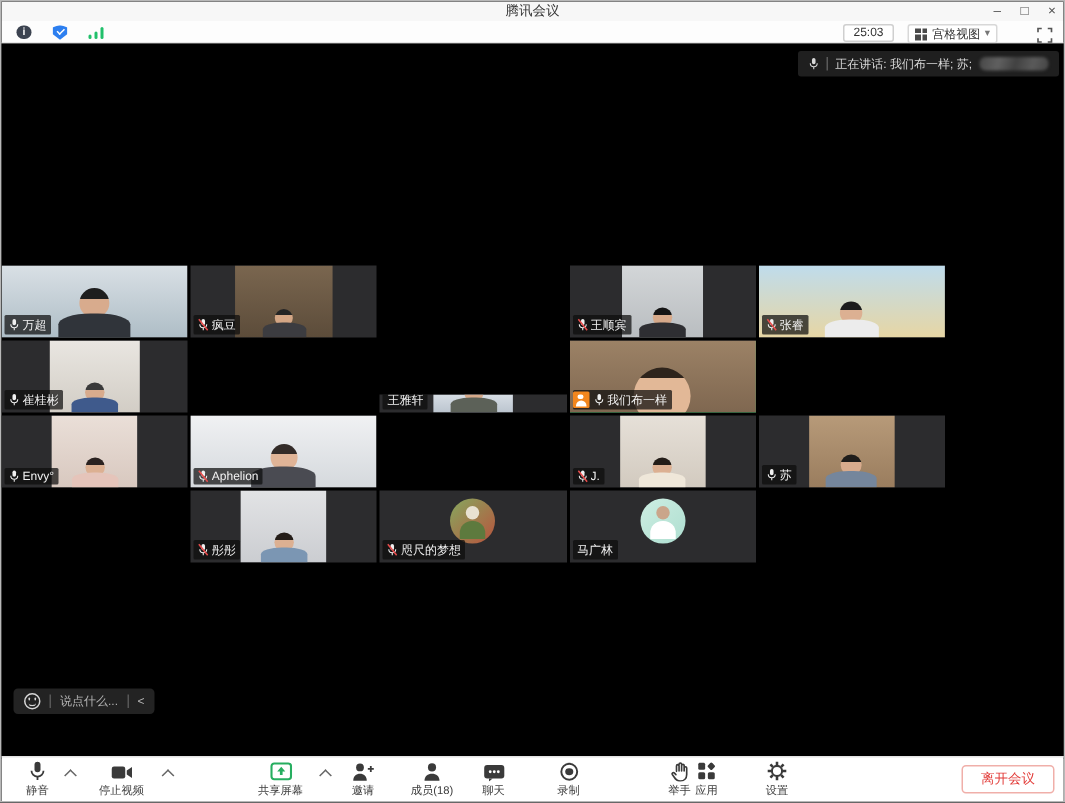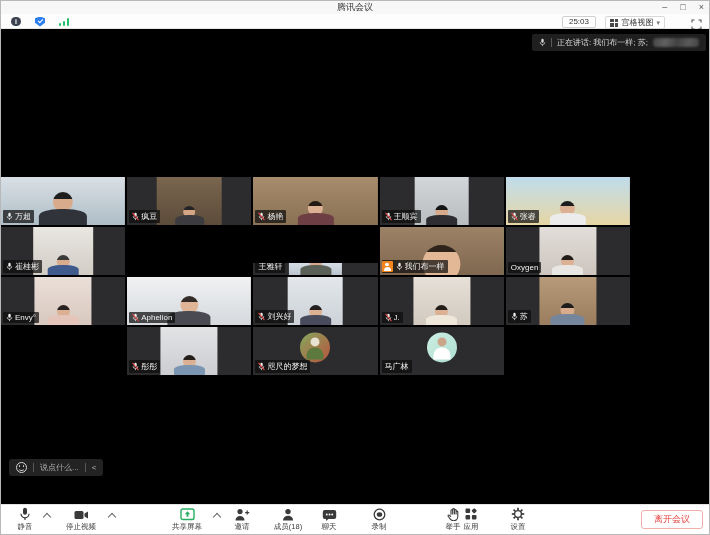--- a/index.html
+++ b/index.html
@@ -153,37 +153,20 @@
           <div class="chip">
             <svg class="mic" viewBox="0 0 10 12">
               <rect x="3.3" y="0.6" width="3.4" height="5.8" rx="1.7" fill="#f0f0f0"></rect>
               <path d="M1.7 5.6a3.3 3.3 0 0 0 6.6 0" fill="none" stroke="#f0f0f0" stroke-width="1"></path>
               <line x1="5" y1="9" x2="5" y2="11.2" stroke="#f0f0f0" stroke-width="1"></line>
               <line x1="0.8" y1="0.8" x2="9.2" y2="11.2" stroke="#e84c4c" stroke-width="1.5"></line>
             </svg>
             <span class="pname">疯豆</span>
           </div>
         </div>
-        <div class="tile" style="grid-area: 1 / 3;">
-          <div class="vid" style="width:100%;background:linear-gradient(180deg,#a78c6c,#8a7154)">
-            <div class="person" style="width:36px;bottom:0">
-              <div class="head" style="width:15px;height:15px;background:linear-gradient(180deg,#231a15 0 36%,#dcb092 36%)"></div>
-              <div class="torso" style="background:#6d3f44;height:12px"></div>
-            </div>
-          </div>
-          <div class="chip">
-            <svg class="mic" viewBox="0 0 10 12">
-              <rect x="3.3" y="0.6" width="3.4" height="5.8" rx="1.7" fill="#f0f0f0"></rect>
-              <path d="M1.7 5.6a3.3 3.3 0 0 0 6.6 0" fill="none" stroke="#f0f0f0" stroke-width="1"></path>
-              <line x1="5" y1="9" x2="5" y2="11.2" stroke="#f0f0f0" stroke-width="1"></line>
-              <line x1="0.8" y1="0.8" x2="9.2" y2="11.2" stroke="#e84c4c" stroke-width="1.5"></line>
-            </svg>
-            <span class="pname">杨艳</span>
-          </div>
-        </div>
         <div class="tile" style="grid-area: 1 / 4;">
           <div class="vid" style="width:44%;background:linear-gradient(180deg,#d3d6d8,#b9bdc0)">
             <div class="person" style="width:31px;bottom:0">
               <div class="head" style="width:13px;height:13px;background:linear-gradient(180deg,#141414 0 36%,#d6a98a 36%)"></div>
               <div class="torso" style="background:#2e2e32;height:10px"></div>
             </div>
           </div>
           <div class="chip">
             <svg class="mic" viewBox="0 0 10 12">
               <rect x="3.3" y="0.6" width="3.4" height="5.8" rx="1.7" fill="#f0f0f0"></rect>
@@ -247,31 +230,20 @@
           <div class="chip">
             <span class="host-badge"></span>
             <svg class="mic" viewBox="0 0 10 12">
               <rect x="3.3" y="0.6" width="3.4" height="5.8" rx="1.7" fill="#f0f0f0"></rect>
               <path d="M1.7 5.6a3.3 3.3 0 0 0 6.6 0" fill="none" stroke="#f0f0f0" stroke-width="1"></path>
               <line x1="5" y1="9" x2="5" y2="11.2" stroke="#f0f0f0" stroke-width="1"></line>
             </svg>
             <span class="pname">我们布一样</span>
           </div>
         </div>
-        <div class="tile" style="grid-area: 2 / 5;">
-          <div class="vid" style="width:46%;background:linear-gradient(180deg,#e2ddd8,#cdc6bf)">
-            <div class="person" style="width:31px;bottom:0">
-              <div class="head" style="width:13px;height:13px;background:linear-gradient(180deg,#241c18 0 36%,#dcb092 36%)"></div>
-              <div class="torso" style="background:#e9e7e3;height:10px"></div>
-            </div>
-          </div>
-          <div class="chip">
-            <span class="pname">Oxygen</span>
-          </div>
-        </div>
         <div class="tile" style="grid-area: 3 / 1;">
           <div class="vid" style="width:46%;background:linear-gradient(180deg,#eadfd8,#d8c8bf)">
             <div class="person" style="width:31px;bottom:0">
               <div class="head" style="width:13px;height:13px;background:linear-gradient(180deg,#2a2220 0 36%,#dcb092 36%)"></div>
               <div class="torso" style="background:#e5c4ba;height:10px"></div>
             </div>
           </div>
           <div class="chip">
             <svg class="mic" viewBox="0 0 10 12">
               <rect x="3.3" y="0.6" width="3.4" height="5.8" rx="1.7" fill="#f0f0f0"></rect>
@@ -289,37 +261,20 @@
             </div>
           </div>
           <div class="chip">
             <svg class="mic" viewBox="0 0 10 12">
               <rect x="3.3" y="0.6" width="3.4" height="5.8" rx="1.7" fill="#f0f0f0"></rect>
               <path d="M1.7 5.6a3.3 3.3 0 0 0 6.6 0" fill="none" stroke="#f0f0f0" stroke-width="1"></path>
               <line x1="5" y1="9" x2="5" y2="11.2" stroke="#f0f0f0" stroke-width="1"></line>
               <line x1="0.8" y1="0.8" x2="9.2" y2="11.2" stroke="#e84c4c" stroke-width="1.5"></line>
             </svg>
             <span class="pname">Aphelion</span>
-          </div>
-        </div>
-        <div class="tile" style="grid-area: 3 / 3;">
-          <div class="vid" style="width:44%;background:linear-gradient(180deg,#e3e7ea,#ccd2d8)">
-            <div class="person" style="width:31px;bottom:0">
-              <div class="head" style="width:13px;height:13px;background:linear-gradient(180deg,#23201f 0 36%,#dcb092 36%)"></div>
-              <div class="torso" style="background:#474b5c;height:10px"></div>
-            </div>
-          </div>
-          <div class="chip">
-            <svg class="mic" viewBox="0 0 10 12">
-              <rect x="3.3" y="0.6" width="3.4" height="5.8" rx="1.7" fill="#f0f0f0"></rect>
-              <path d="M1.7 5.6a3.3 3.3 0 0 0 6.6 0" fill="none" stroke="#f0f0f0" stroke-width="1"></path>
-              <line x1="5" y1="9" x2="5" y2="11.2" stroke="#f0f0f0" stroke-width="1"></line>
-              <line x1="0.8" y1="0.8" x2="9.2" y2="11.2" stroke="#e84c4c" stroke-width="1.5"></line>
-            </svg>
-            <span class="pname">刘兴好</span>
           </div>
         </div>
         <div class="tile" style="grid-area: 3 / 4;">
           <div class="vid" style="width:46%;background:linear-gradient(180deg,#e6e0d8,#d2cabf)">
             <div class="person" style="width:31px;bottom:0">
               <div class="head" style="width:13px;height:13px;background:linear-gradient(180deg,#241d18 0 36%,#dcb092 36%)"></div>
               <div class="torso" style="background:#efe7d9;height:10px"></div>
             </div>
           </div>
           <div class="chip">

